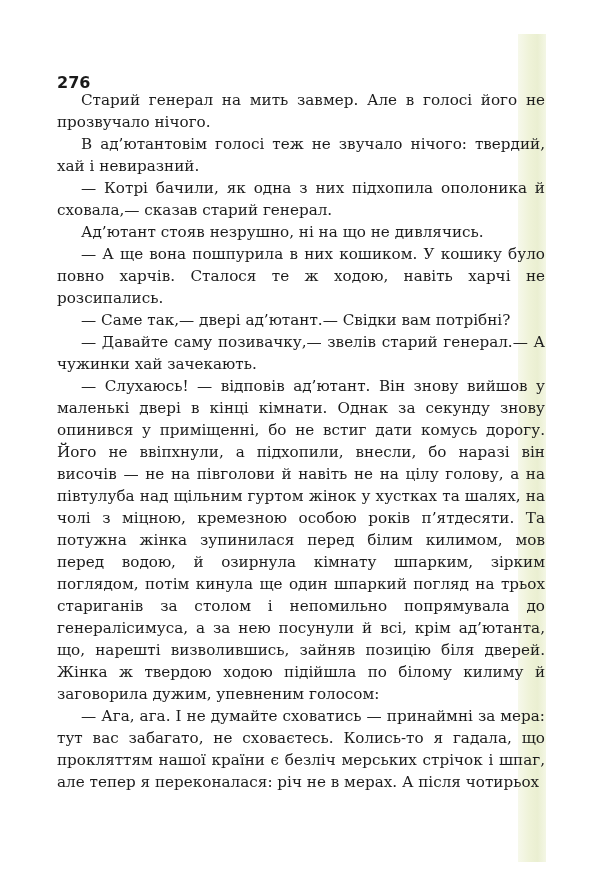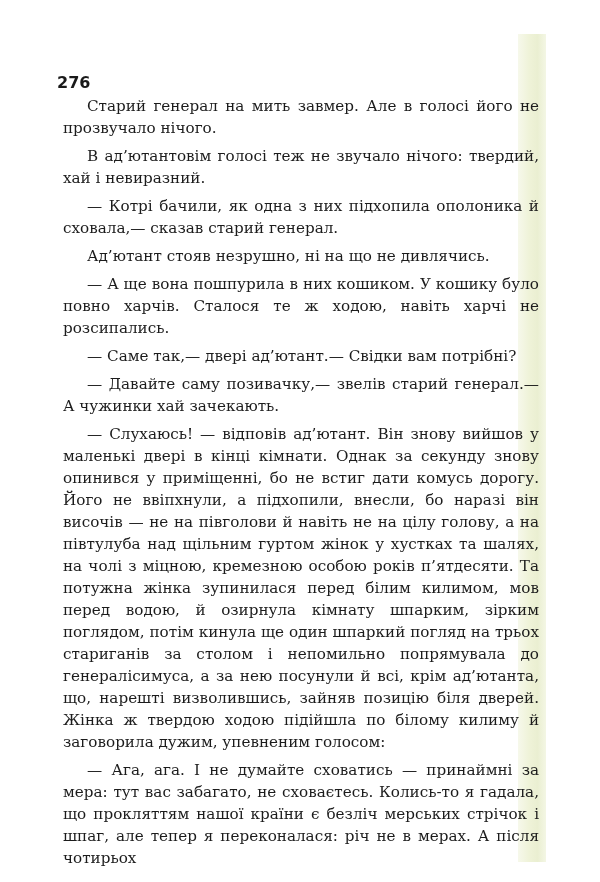--- a/index.html
+++ b/index.html
@@ -40,21 +40,21 @@
       width: 488px;
       font-family: "DejaVu Serif", serif;
       font-size: 15.2px;
       line-height: 22px;
       color: #1c1c1c;
       text-align: justify;
       -webkit-hyphens: manual;
       hyphens: manual;
     }
     .body-text p {
-      margin: 6px;
+      margin: 0;
       text-indent: 24px;
     }
   </style>
 </head>
 <body>
 
 <div class="page-edge"></div>
 
 <div class="page-number">276</div>
 

